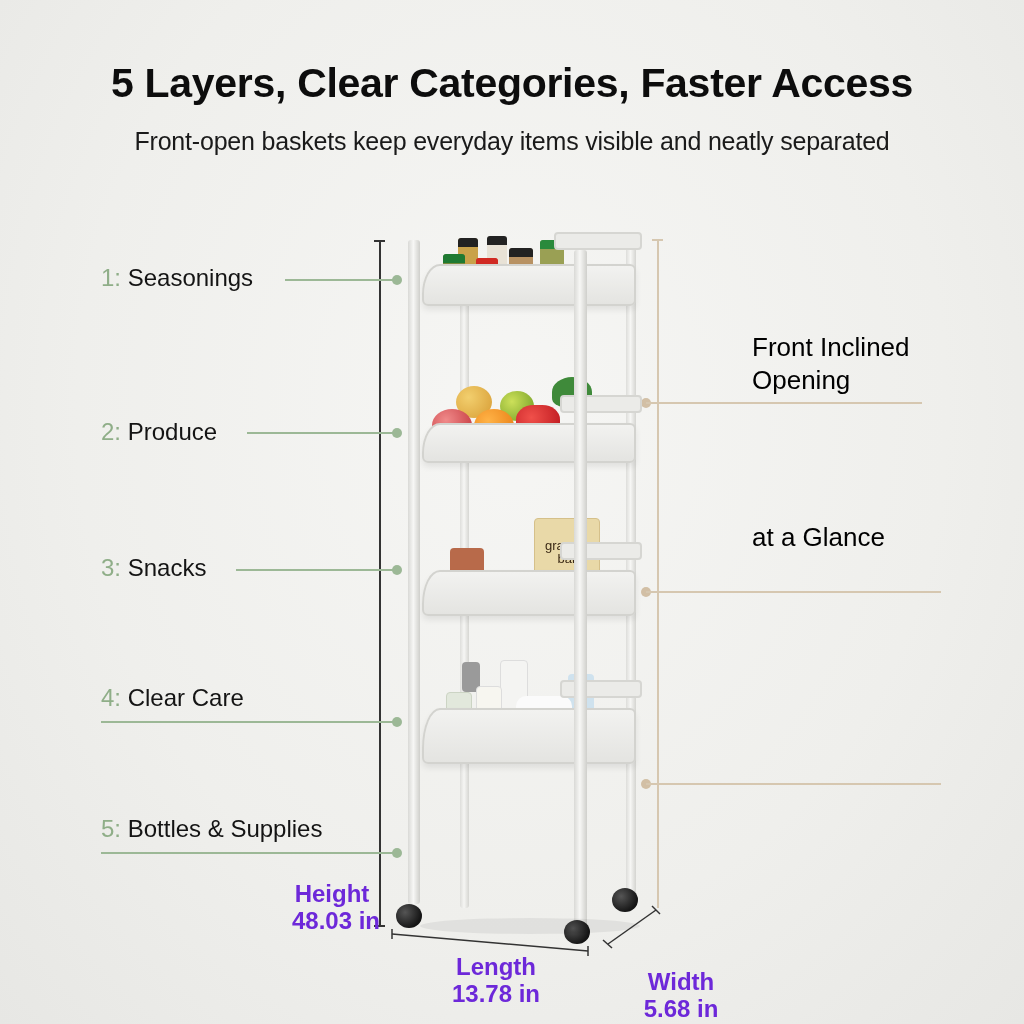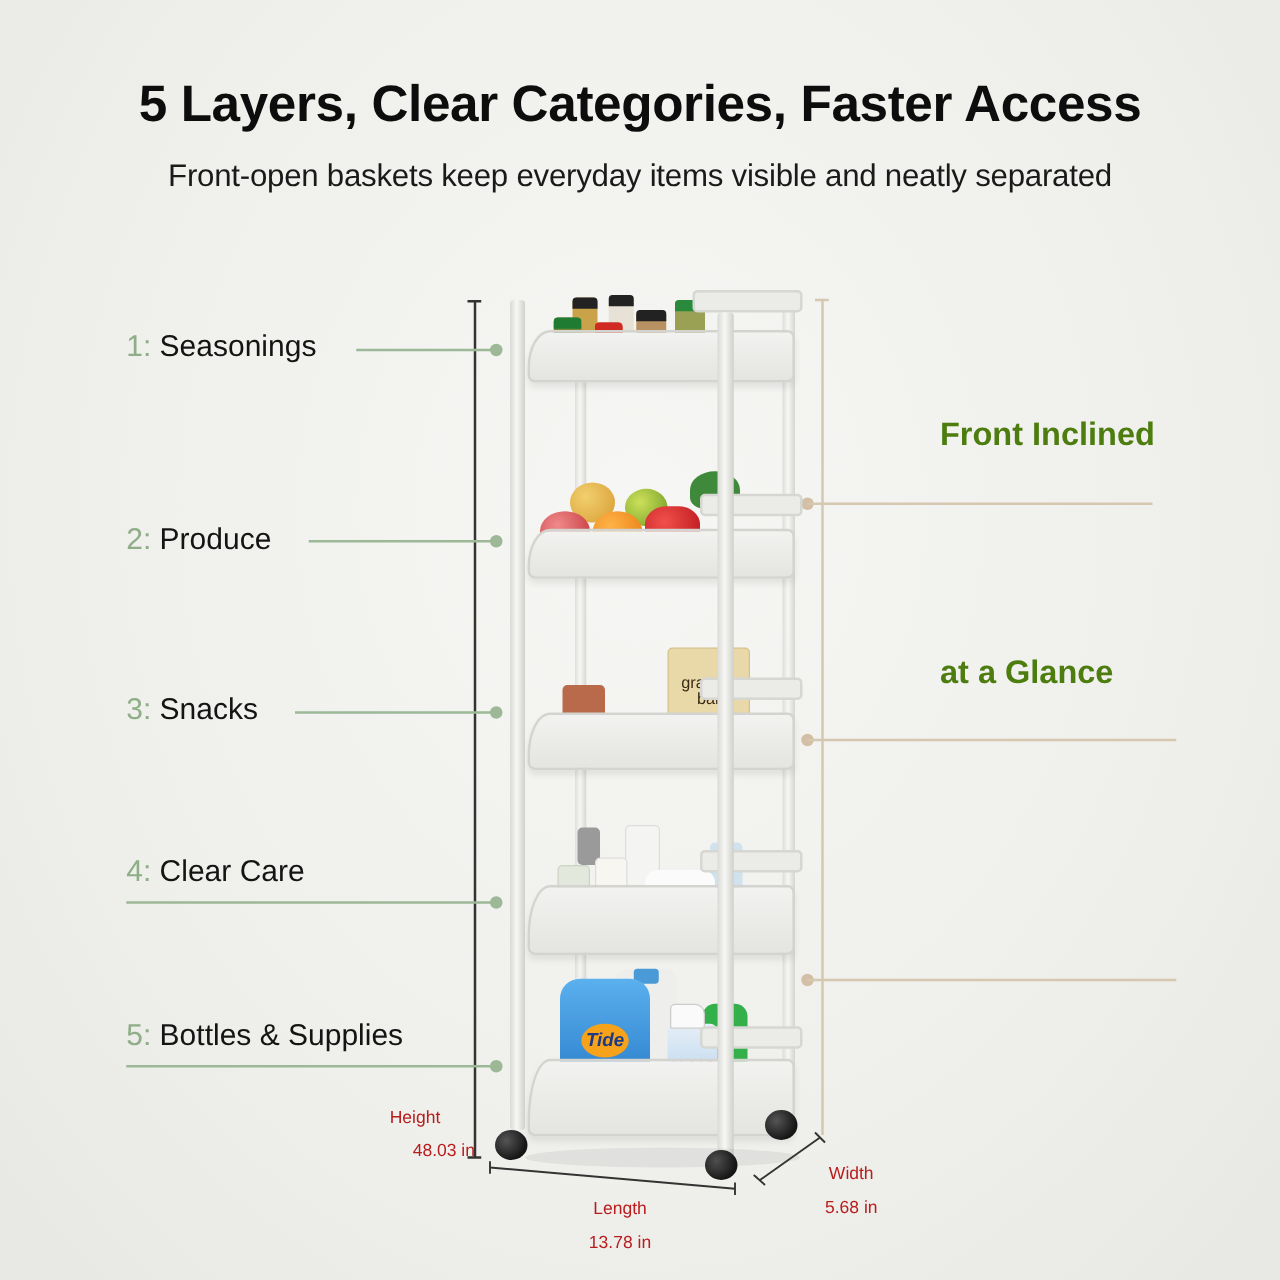--- a/index.html
+++ b/index.html
@@ -10,28 +10,28 @@
   }
   .abs { position: absolute; }
   .title { left: 0; width: 1024px; top: 60px; text-align: center; font-size: 41px; font-weight: bold; letter-spacing: -0.3px; color: #0d0d0d; }
   .subtitle { left: 0; width: 1024px; top: 127px; text-align: center; font-size: 25px; color: #1a1a1a; letter-spacing: -0.2px; }
 
   .cat-label { font-size: 24px; color: #141414; white-space: nowrap; }
   .cat-num { color: #8fae88; }
   .lead-g { height: 2px; background: #9cb896; }
   .dot-g { width: 10px; height: 10px; border-radius: 50%; background: #9cb896; }
 
-  .feat-label { font-size: 26px; color: #4d7c0f; line-height: 33px; font-weight: bold; }
+  .feat-label { font-size: 26px; color: #000000; line-height: 33px; }
   .lead-t { height: 2px; background: #d6c7b0; }
   .dot-t { width: 10px; height: 10px; border-radius: 50%; background: #d2bfa5; }
   .vline-t { width: 1.5px; background: #d6c7b0; }
 
   .vline-k { width: 1.5px; background: #333; }
   .tick-k { height: 1.5px; background: #333; }
-  .dim-label { font-size: 14px; color: #b91c1c; text-align: center; line-height: 27px; }
+  .dim-label { font-size: 24px; color: #6d28d9; text-align: center; line-height: 27px; font-weight: bold; }
 
   
   .post { width: 12px; background: linear-gradient(90deg,#d9d9d6,#f7f7f5 45%,#cfcfcb); border-radius: 3px; }
   .basket {
     background: linear-gradient(180deg,#f2f2f0 0%,#e4e4e1 100%);
     border: 2px solid #d3d3cf; border-radius: 6px;
     box-shadow: 0 4px 6px rgba(0,0,0,0.08);
   }
   .basket-lip { background: #ebebe8; border: 2px solid #d6d6d2; border-radius: 4px; }
   .wheel { width: 26px; height: 24px; border-radius: 50%; background: radial-gradient(circle at 35% 35%, #555, #151515 70%); }
@@ -87,20 +87,21 @@
 <div class="abs dim-label" style="left:284px; top:880px; width:96px; text-align:right;">
   <div style="text-align:center;">Height</div>
   <div>48.03 in</div>
 </div>
 
 <div class="abs vline-t" style="left:657px; top:240px; height:668px;"></div>
 <div class="abs" style="left:652px; top:239px; width:11px; height:1.5px; background:#d6c7b0;"></div>
 
 <div class="abs feat-label" style="left:752px; top:331px;">
   <div>Front Inclined</div>
+  <div>Opening</div>
 </div>
 <div class="abs dot-t" style="left:641px; top:398px;"></div>
 <div class="abs lead-t" style="left:646px; top:402px; width:276px;"></div>
 
 <div class="abs feat-label" style="left:752px; top:521px;">
   <div>at a Glance</div>
 </div>
 <div class="abs dot-t" style="left:641px; top:587px;"></div>
 <div class="abs lead-t" style="left:646px; top:591px; width:295px;"></div>
 
@@ -166,35 +167,20 @@
     <div class="abs item" style="left:86px; top:2px; width:26px; height:56px; background:#f4f4f2; border:1px solid #ddd;"></div>
     <div class="abs item" style="left:154px; top:16px; width:26px; height:40px; background:#cfe2ee;"></div>
     <div class="abs item" style="left:32px; top:34px; width:24px; height:50px; background:#e2e8dc; border:1px solid #ccd4c4;"></div>
     <div class="abs item" style="left:62px; top:28px; width:24px; height:56px; background:#f7f6f0; border:1px solid #ddd;"></div>
     <div class="abs item" style="left:98px; top:58px; width:62px; height:34px; background:#b8e08c; border-radius:6px;"></div>
     <div class="abs item" style="left:102px; top:38px; width:56px; height:24px; background:#fbfbfb; border-radius:10px 10px 0 0;"></div>
     <div class="abs basket" style="left:8px; top:50px; width:210px; height:52px; border-top-left-radius:18px 40px;"></div>
     <div class="abs basket-lip" style="left:146px; top:22px; width:78px; height:14px;"></div>
   </div>
 
-  <div class="abs" style="left:14px; top:545px; width:226px; height:140px;">
-    <div class="abs item" style="left:78px; top:2px; width:50px; height:110px; background:#eeeeec; border-radius:10px 10px 6px 6px;">
-      <div style="width:20px; height:12px; margin:0 auto; background:#4a9ad8; border-radius:3px;"></div>
-    </div>
-    <div class="abs item" style="left:148px; top:30px; width:36px; height:76px; background:#34b04a; border-radius:10px;"></div>
-    <div class="abs item" style="left:34px; top:10px; width:72px; height:112px; background:linear-gradient(180deg,#5bb0ee,#1c6fbf); border-radius:16px 16px 8px 8px;">
-      <div class="prod-text" style="margin:36px auto 0; width:38px; padding:6px 0; background:#f6a21a; color:#1a3a8a; font-size:15px; border-radius:50%; font-style:italic;">Tide</div>
-    </div>
-    <div class="abs item" style="left:120px; top:46px; width:40px; height:86px; background:linear-gradient(180deg,#e6eef6,#9cc6e8); border-radius:6px;">
-      <div class="prod-text" style="margin-top:30px; font-size:11px; color:#c8262a;">CLSAB</div>
-    </div>
-    <div class="abs" style="left:122px; top:30px; width:26px; height:18px; background:#fafafa; border:1px solid #ccc; border-radius:4px 8px 2px 2px;"></div>
-    <div class="abs basket" style="left:8px; top:74px; width:210px; height:58px; border-top-left-radius:18px 50px;"></div>
-    <div class="abs basket-lip" style="left:146px; top:48px; width:78px; height:14px;"></div>
-  </div>
 
   <div class="abs post" style="left:8px; top:12px; height:664px;"></div>
   <div class="abs post" style="left:174px; top:22px; height:680px; width:13px;"></div>
 
   <div class="abs wheel" style="left:-4px; top:676px;"></div>
   <div class="abs wheel" style="left:164px; top:692px;"></div>
   <div class="abs wheel" style="left:212px; top:660px;"></div>
   <div class="abs" style="left:20px; top:690px; width:220px; height:16px; border-radius:50%; background:rgba(0,0,0,0.06);"></div>
 </div>
 
@@ -206,16 +192,16 @@
 <div class="abs dim-label" style="left:436px; top:953px; width:120px;">
   <div>Length</div>
   <div>13.78 in</div>
 </div>
 
 <svg class="abs" style="left:600px; top:904px;" width="64" height="46">
   <line x1="8" y1="40" x2="56" y2="6" stroke="#333" stroke-width="1.5"></line>
   <line x1="3" y1="36" x2="12" y2="44" stroke="#333" stroke-width="1.5"></line>
   <line x1="52" y1="2" x2="60" y2="10" stroke="#333" stroke-width="1.5"></line>
 </svg>
-<div class="abs dim-label" style="left:626px; top:925px; width:110px;">
+<div class="abs dim-label" style="left:626px; top:968px; width:110px;">
   <div>Width</div>
   <div>5.68 in</div>
 </div>
 
 </body></html>

